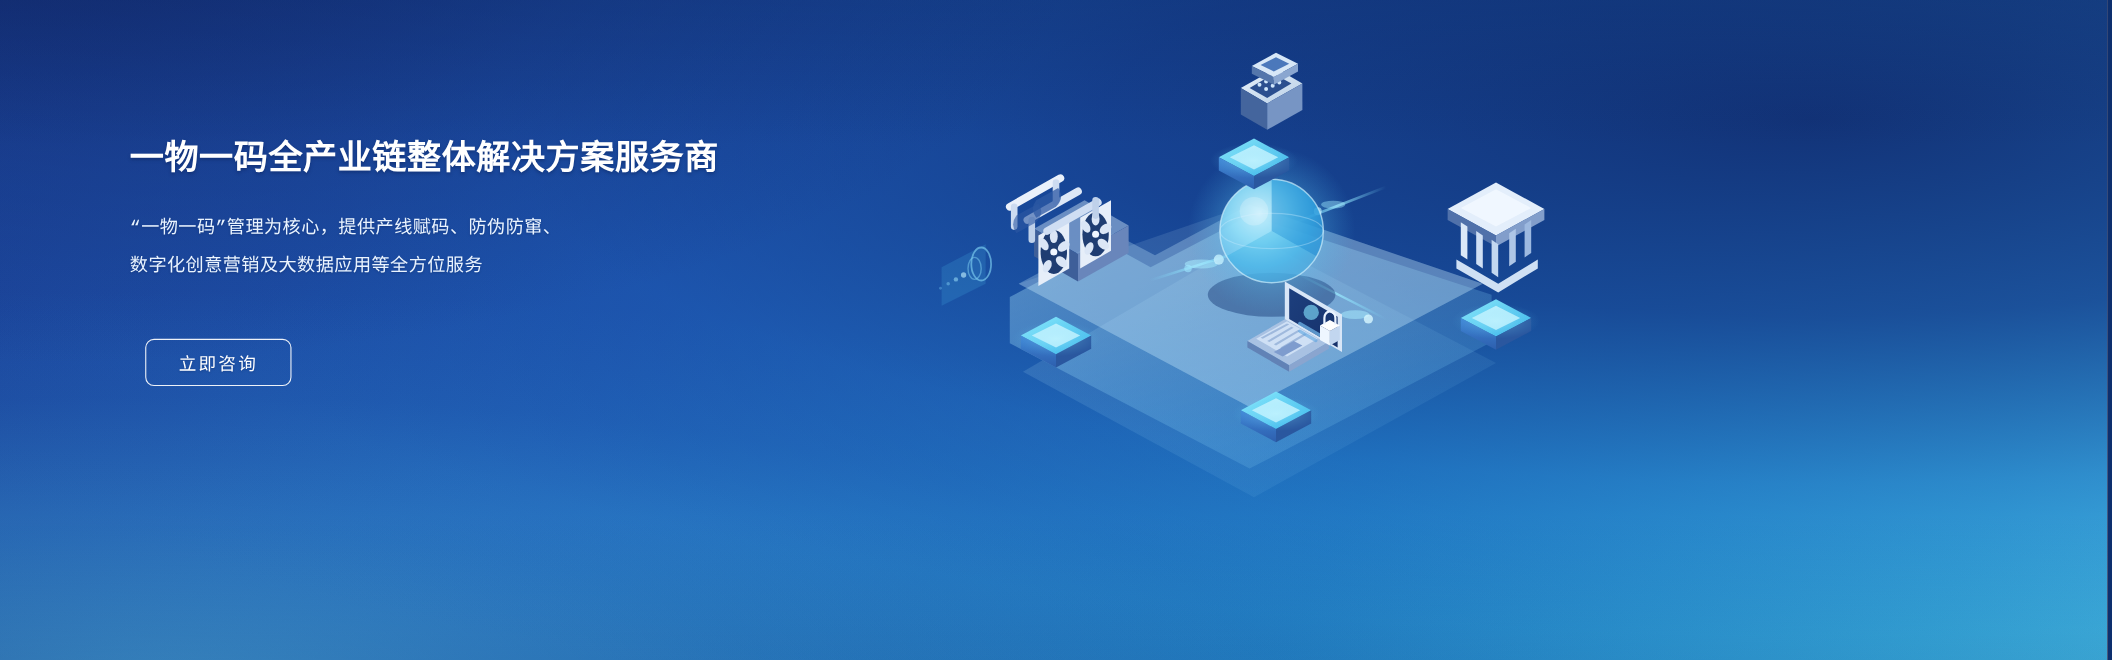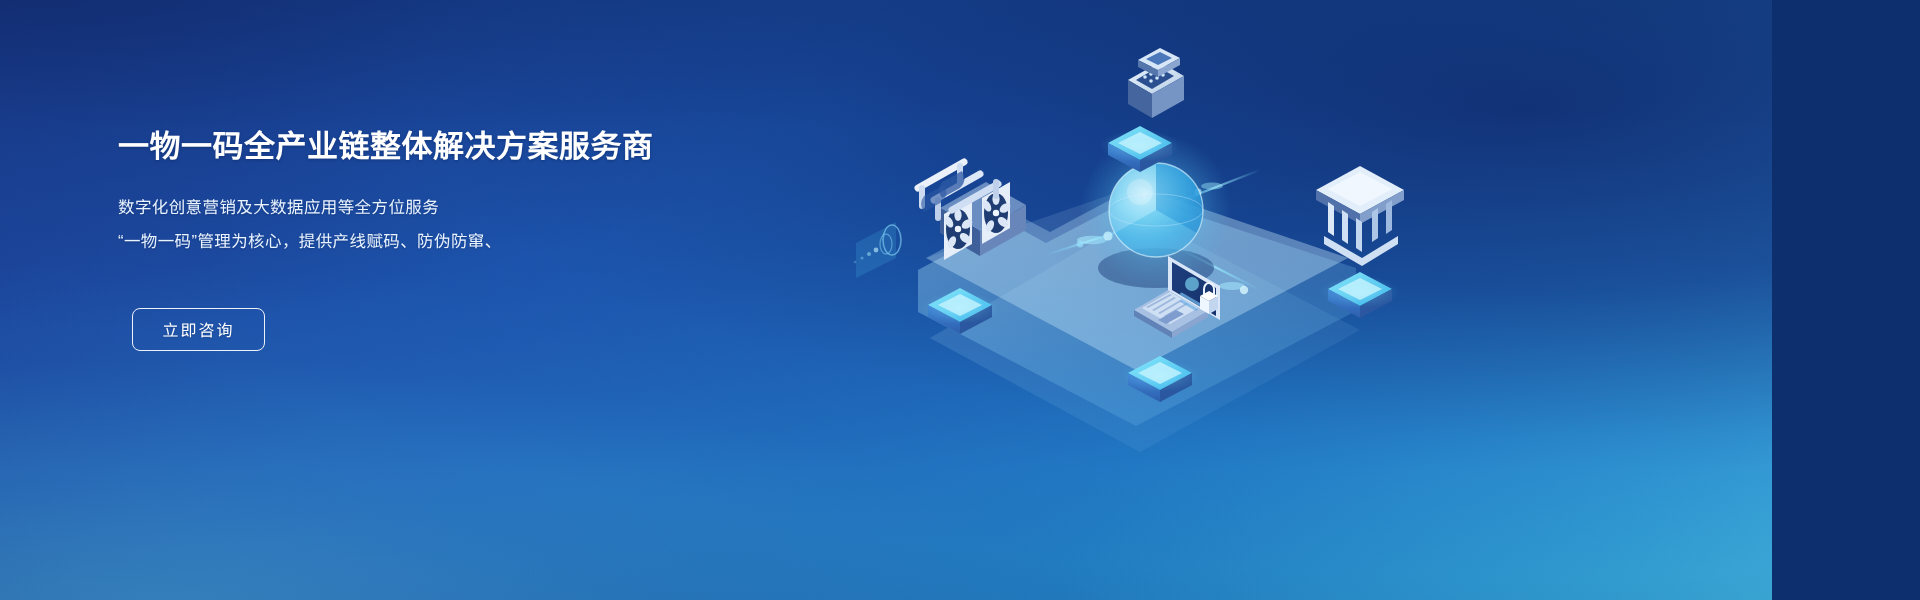--- a/index.html
+++ b/index.html
@@ -1,20 +1,20 @@
 <!DOCTYPE html>
 <html lang="zh-CN"><head>
 <meta charset="utf-8">
 <title>Hero Banner</title>
 <style>
   html,body{margin:0;padding:0;background:#0d2f6e;}
   *{box-sizing:border-box;}
   .stage{
-    position:relative;width:1772px;height:600px;overflow:hidden;
-    font-family:Liberation Sans, sans-serif;
+    position:relative;width:1916px;height:600px;overflow:hidden;
+    font-family:Liberation Mono, monospace;
     background:#7f1d1d;
   }
 
   
   .bg-base{
     position:absolute;inset:0;
     background:linear-gradient(118deg,
        #1b3f96 0%,
        #1d49a2 16%,
        #1f59b2 33%,
@@ -323,20 +323,20 @@
         <ellipse cx="320" cy="376" rx="40" ry="16" fill="url(#glowSm)" opacity=".40"></ellipse>
         <ellipse cx="120" cy="308" rx="40" ry="16" fill="url(#glowSm)" opacity=".40"></ellipse>
       </g>
     </svg>
   </div>
 
   <div class="copy">
     <h1 class="headline">一物一码全产业链整体解决方案服务商</h1>
 
     <p class="sub">
+      <span class="sub-line">“一物一码”管理为核心，提供产线赋码、防伪防窜、</span>
       <span class="sub-line">数字化创意营销及大数据应用等全方位服务</span>
-      <span class="sub-line">“一物一码”管理为核心，提供产线赋码、防伪防窜、</span>
     </p>
 
     <button class="cta">立即咨询</button>
   </div>
 
 </div>
 
 </body></html>

